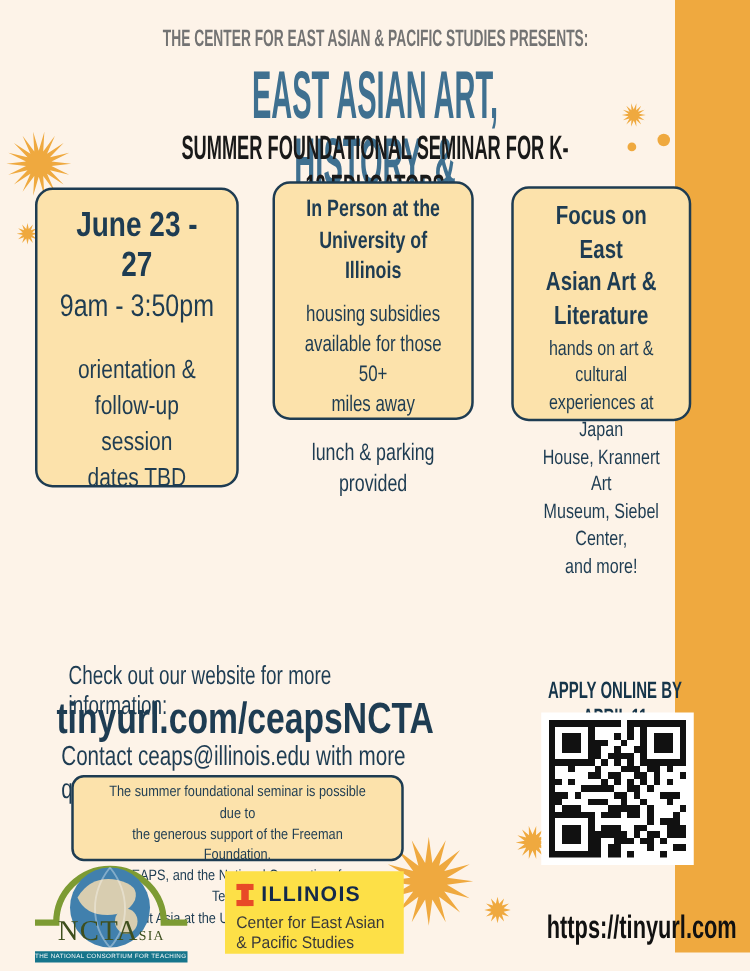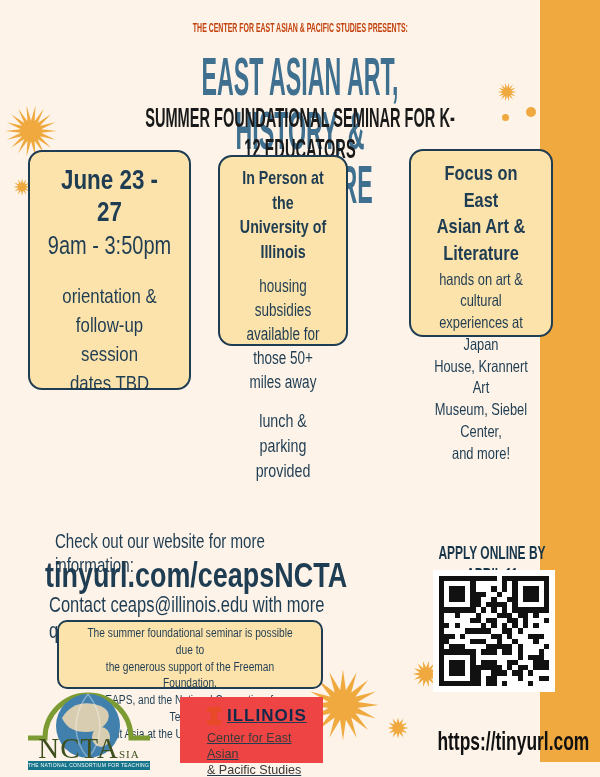--- a/index.html
+++ b/index.html
@@ -11,27 +11,27 @@
   .s2{left:13px;top:178px;width:18px;height:18px;}
   .s3{left:306px;top:668px;width:74px;height:74px;z-index:1;}
   .s4{left:412px;top:660px;width:28px;height:28px;}
   .s5{left:387px;top:717px;width:22px;height:22px;}
   .s6{left:497px;top:82px;width:20px;height:20px;}
   .dot{position:absolute;border-radius:50%;background:#efa93f;z-index:1;}
   .d1{left:526px;top:107px;width:10px;height:10px;}
   .d2{left:502px;top:114px;width:7px;height:7px;}
   .cond{display:inline-block;transform:scaleX(var(--sx,1));transform-origin:50% 0;white-space:pre-line;}
   .hline{position:absolute;left:0;width:600px;text-align:center;white-space:pre;z-index:2;}
-  .l1{top:21px;font-weight:bold;font-size:12px;color:#c2410c;}
+  .l1{top:21px;font-weight:bold;font-size:19px;color:#737373;}
   .l2{top:49px;font-weight:bold;font-size:54px;line-height:1;color:#3f7090;}
   .l3{top:103px;font-weight:bold;font-size:27px;color:#191919;}
   .infobox{position:absolute;background:#fce2ab;border:2px solid #1e3c52;border-radius:14px;
            z-index:2;text-align:center;box-sizing:border-box;}
   .b1{left:28px;top:150px;width:163px;height:240px;}
-  .b2{left:218px;top:155px;width:130px;height:191px;}
+  .b2{left:218px;top:145px;width:161px;height:191px;}
   .b3{left:409px;top:149px;width:144px;height:188px;}
   .boxinner{transform:scaleX(var(--sx,1));transform-origin:50% 0;}
   .bx-h1{font-size:28px;font-weight:bold;margin-top:12px;white-space:pre-line;}
   .bx-sub{font-size:25px;margin-top:3px;white-space:pre-line;}
   .bx-body1{font-size:21px;line-height:1.38;margin-top:22px;white-space:pre-line;}
   .bx-h2{font-size:19px;font-weight:bold;line-height:1.3;margin-top:9px;white-space:pre-line;}
   .bx-body2{font-size:18px;line-height:1.33;margin-top:10px;white-space:pre-line;}
   .bx-foot2{font-size:19px;line-height:1.3;margin-top:15px;white-space:pre-line;}
   .bx-h3{font-size:21px;font-weight:bold;line-height:1.27;margin-top:9px;white-space:pre-line;}
   .bx-body3{font-size:16.5px;line-height:1.32;margin-top:2px;white-space:pre-line;}
@@ -50,26 +50,26 @@
   .applyh{position:absolute;left:392px;top:542px;width:200px;text-align:center;font-weight:bold;
           font-size:19px;color:#16354a;z-index:2;white-space:pre;}
   .qr{position:absolute;left:433px;top:570px;width:110px;height:110px;padding:6px;background:#ffffff;z-index:2;}
   .urls{position:absolute;left:400px;top:691px;width:190px;text-align:center;color:#111111;
         font-weight:bold;z-index:2;white-space:pre;}
   .url-line{font-size:26px;line-height:29px;}
   .ncta{position:absolute;left:28px;top:688px;width:122px;height:86px;z-index:2;}
   .ncta svg.globe{position:absolute;left:0;top:0;}
   .ncta-text{position:absolute;left:0;top:44px;width:100%;text-align:center;
              font-family:"Liberation Serif",serif;color:#3e4f1d;}
-  .ncta-big{font-size:29px;letter-spacing:1px;}
+  .ncta-big{font-size:23px;letter-spacing:1px;}
   .ncta-small{font-size:11px;letter-spacing:1px;}
   .ncta-bar{position:absolute;left:0;top:73px;width:100%;height:9px;background:#16758b;color:#ffffff;
             font-size:5px;line-height:9px;text-align:center;letter-spacing:.3px;white-space:nowrap;overflow:hidden;}
-  .uofi{position:absolute;left:180px;top:697px;width:143px;height:66px;background:#ef4444;z-index:2;
-        padding:9px 0 0 27px;box-sizing:border-box;text-decoration:underline;}
+  .uofi{position:absolute;left:180px;top:697px;width:143px;height:66px;background:#fde047;z-index:2;
+        padding:9px 0 0 9px;box-sizing:border-box;}
   .uofi-row{display:flex;align-items:center;gap:6px;}
   .uofi-word{font-size:17px;font-weight:bold;color:#13294b;letter-spacing:1px;}
   .uofi-name{font-size:13.5px;color:#3a3a3a;line-height:1.2;margin-top:4px;white-space:pre-line;
              transform:scaleX(.93);transform-origin:0 0;}
 </style>
 </head>
 <body>
 
 <div class="page">
   <div class="band"></div>

